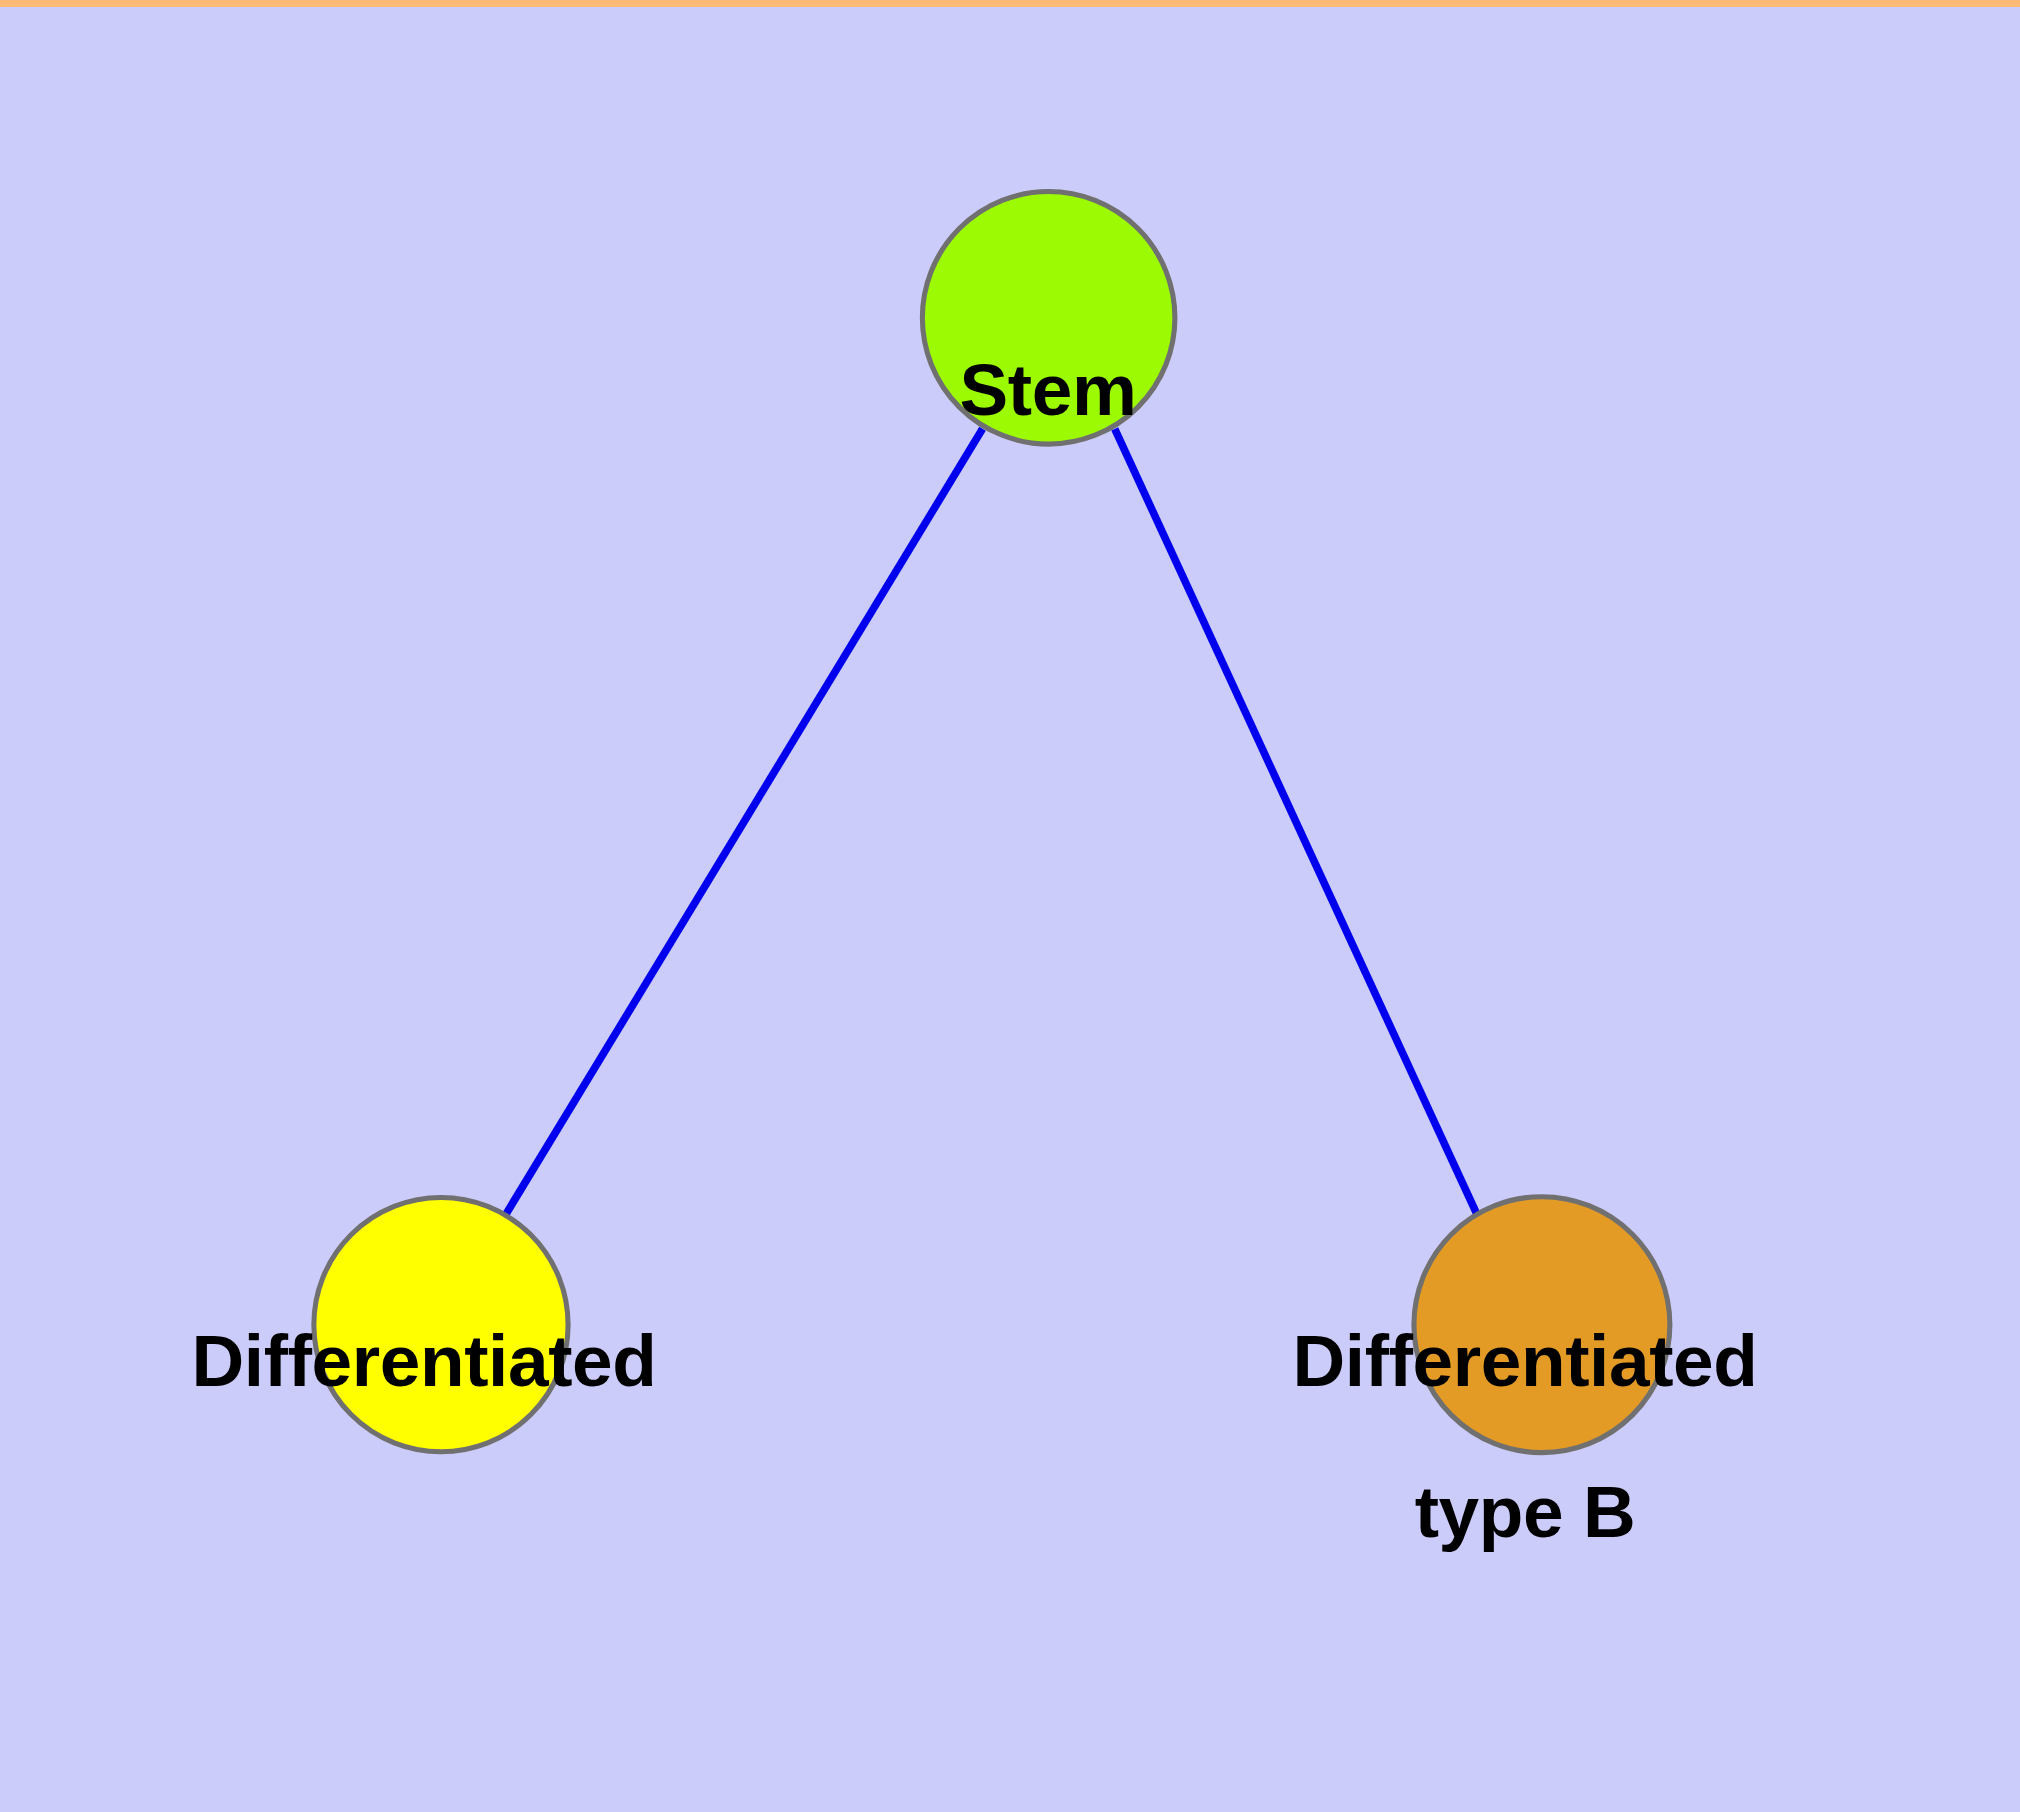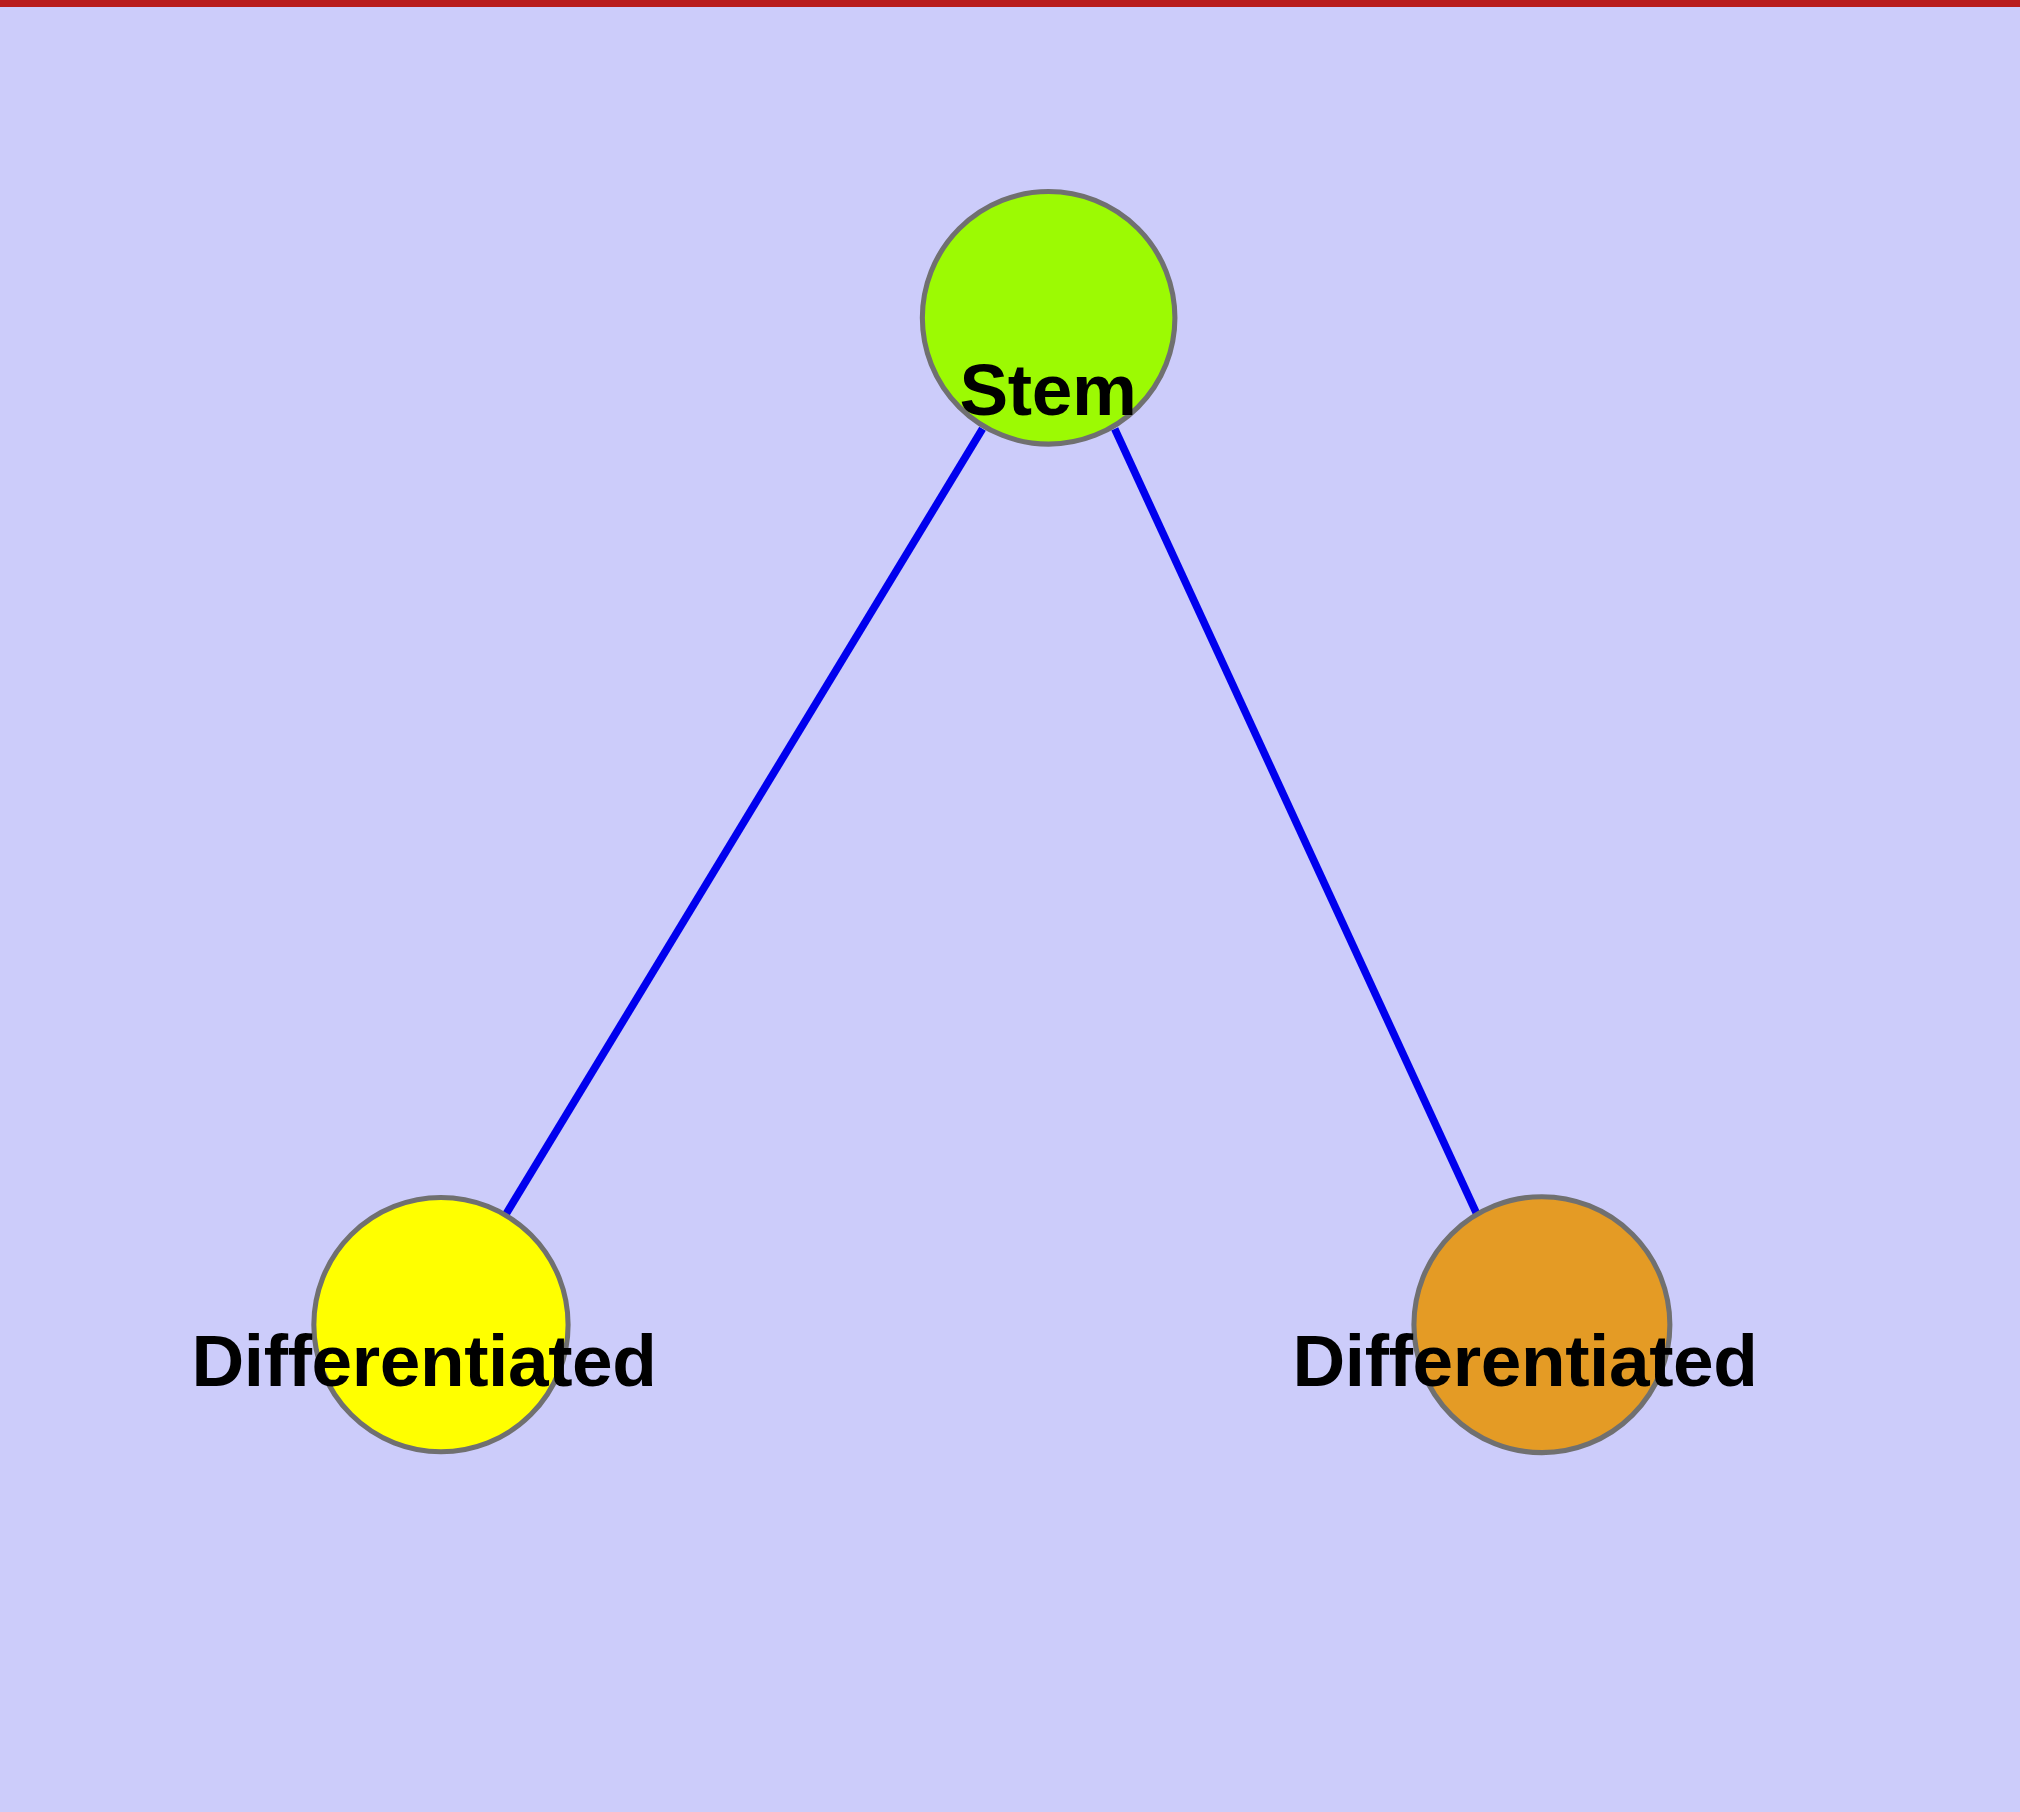--- a/index.html
+++ b/index.html
@@ -5,21 +5,21 @@
   html, body {
     margin: 0;
     padding: 0;
     background: #ffffff;
   }
   #canvas {
     position: relative;
     width: 2021px;
     height: 1812px;
     overflow: hidden;
-    background: #b91c1c;
+    background: #fdba74;
     font-family: "Liberation Sans", sans-serif;
   }
   #plot-bg {
     position: absolute;
     left: 0;
     top: 6.8px;
     width: 2021px;
     height: 1805px;
     background: #ccccfa;
   }
@@ -66,16 +66,17 @@
   <div class="node-label" style="left:709px; top:277px; width:678px;">
     <span>Stem</span>
   </div>
 
   <div class="node-label" style="left:85px; top:1248px; width:678px;">
     <span>Differentiated</span><br>
   </div>
 
   <div class="node-label" style="left:1186px; top:1248px; width:678px;">
     <span>Differentiated</span><br>
+    <span>type B</span>
   </div>
 
 </div>
 
 
 </body></html>

